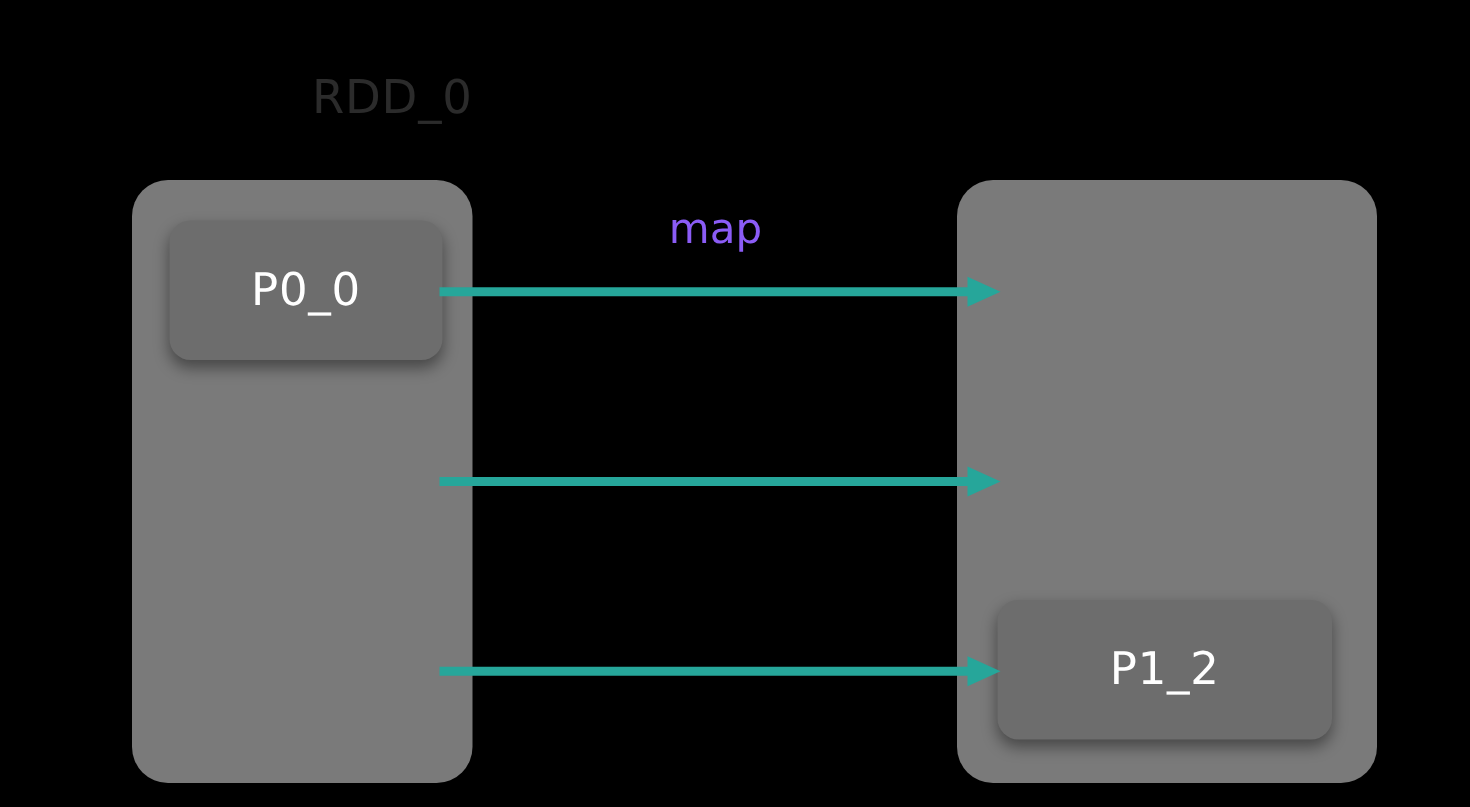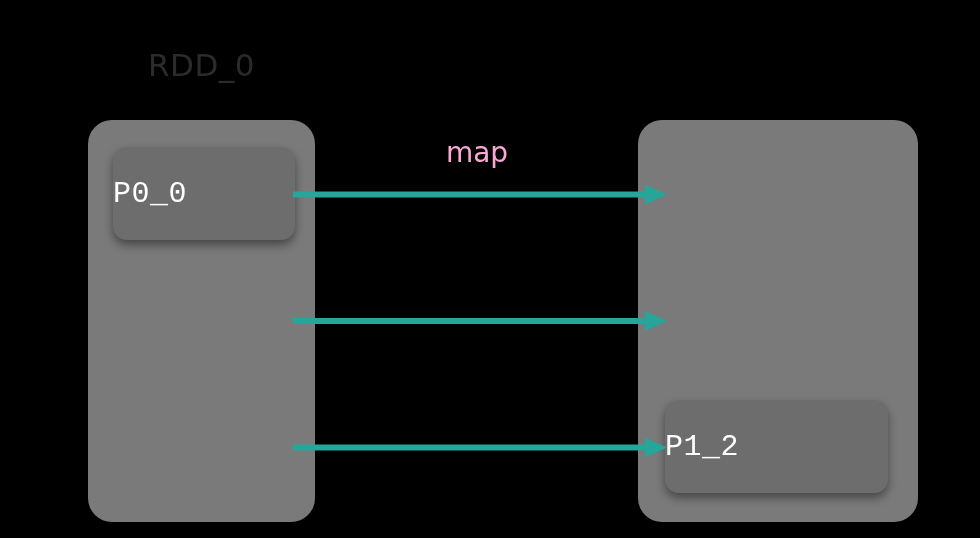--- a/index.html
+++ b/index.html
@@ -19,34 +19,34 @@
   }
 
   
   .rdd-label {
     position: absolute;
     color: #2b2b2b;
     font-size: 31px;
     font-weight: 400;
     letter-spacing: 0.5px;
     white-space: nowrap;
-    text-align: center;
+    text-align: right;
     line-height: 1;
   }
   #label-rdd0 { left: 88px;  top: 50px; width: 227px; }
   #label-rdd1 { left: 638px; top: 50px; width: 280px; }
 
   
   #label-map {
     position: absolute;
     left: 316px;
     top: 139px;
     width: 322px;
     text-align: center;
-    color: #f9a8d4;
+    color: #8b5cf6;
     font-size: 28px;
     font-weight: 400;
     line-height: 1;
     white-space: nowrap;
   }
 
   
   .rdd-container {
     position: absolute;
     top: 120px;
@@ -60,21 +60,21 @@
 
   
   .partition {
     position: absolute;
     height: 93px;
     background: #6d6d6d;
     border-radius: 14px;
     box-shadow: 0 5px 10px rgba(0,0,0,0.42);
     display: flex;
     align-items: center;
-    font-family: Liberation Mono, monospace;
+    justify-content: center;
   }
   .partition-label {
     color: #ffffff;
     font-size: 30px;
     font-weight: 400;
     letter-spacing: 0.5px;
     line-height: 1;
     white-space: nowrap;
   }
   

